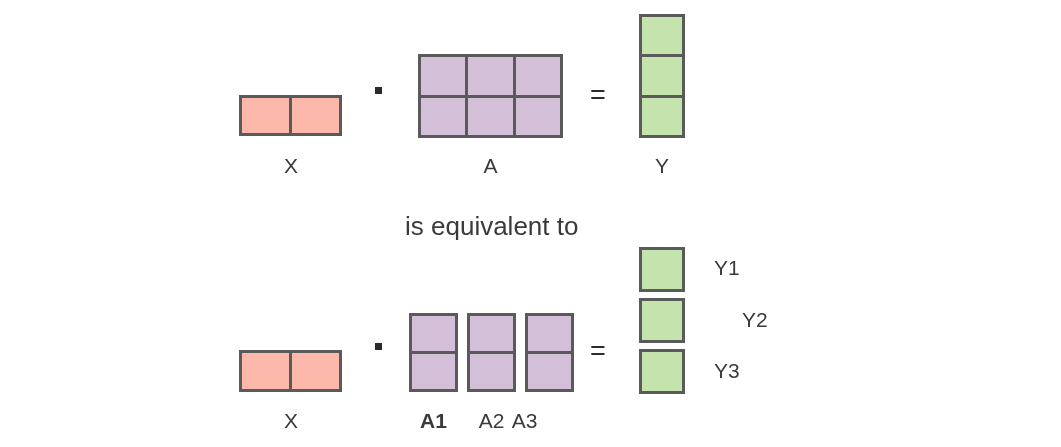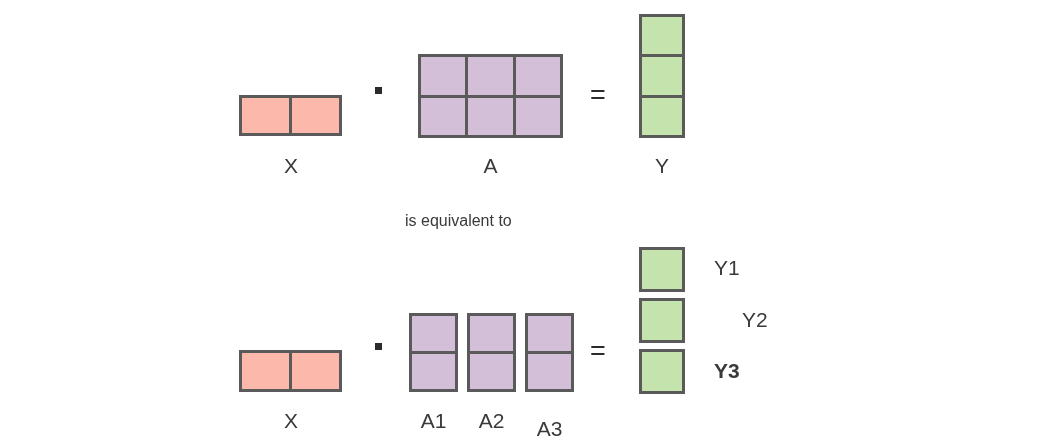--- a/index.html
+++ b/index.html
@@ -62,21 +62,21 @@
     color: #3a3a3a;
     text-align: center;
     line-height: 1;
     white-space: nowrap;
   }
   .label.left {
     text-align: center;
   }
   .caption {
     position: absolute;
-    font-size: 16px;
+    font-size: 26px;
     color: #3a3a3a;
     line-height: 1;
     white-space: nowrap;
   }
 
   
   #m-x-top      { left: 239px; top: 95px;  width: 103px; height: 41px;
                   grid-template-columns: 1fr 1fr; grid-template-rows: 1fr; }
   #dot-top      { left: 375px; top: 87px; }
   #m-a-top      { left: 418px; top: 54px;  width: 145px; height: 84px;
@@ -108,26 +108,26 @@
 
   #m-y1         { left: 639px; top: 247px; width: 46px; height: 45px;
                   grid-template-columns: 1fr; grid-template-rows: 1fr; }
   #m-y2         { left: 639px; top: 298px; width: 46px; height: 45px;
                   grid-template-columns: 1fr; grid-template-rows: 1fr; }
   #m-y3         { left: 639px; top: 349px; width: 46px; height: 45px;
                   grid-template-columns: 1fr; grid-template-rows: 1fr; }
 
   #lbl-y1       { left: 714px; top: 257px; }
   #lbl-y2       { left: 714px; top: 309px; margin-left: 28px; }
-  #lbl-y3       { left: 714px; top: 360px; font-weight: bold; }
+  #lbl-y3       { left: 714px; top: 360px; }
 
   #lbl-x-bot    { left: 240px; top: 410px; width: 102px; }
-  #lbl-a1       { left: 409px; top: 410px; width: 49px; }
+  #lbl-a1       { left: 409px; top: 410px; width: 49px; font-weight: bold; }
   #lbl-a2       { left: 467px; top: 410px; width: 49px; text-align: center; }
-  #lbl-a3       { left: 525px; top: 410px; width: 49px; margin-top: 8px; }
+  #lbl-a3       { left: 500px; top: 410px; width: 49px; }
 </style>
 </head>
 <body>
 
 <div id="canvas">
 
   <div class="matrix" id="m-x-top">
     <div class="cell pink"></div>
     <div class="cell pink"></div>
   </div>

